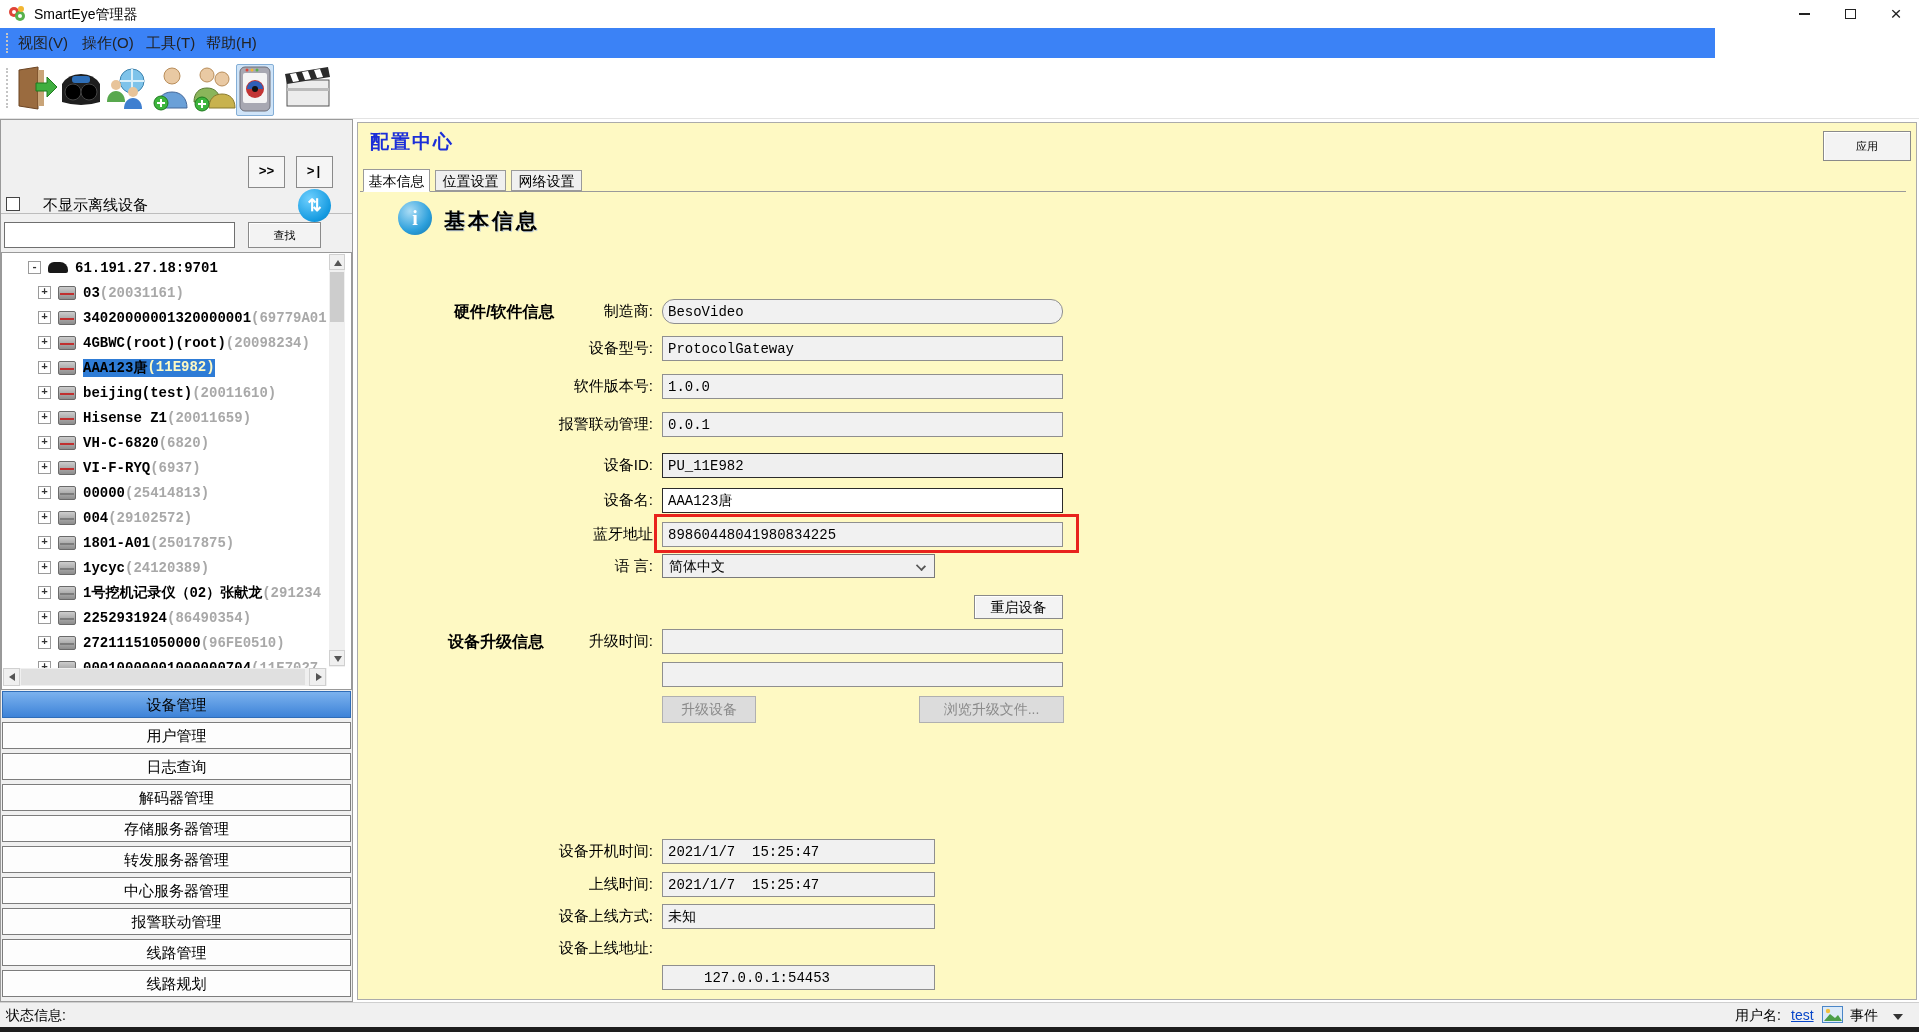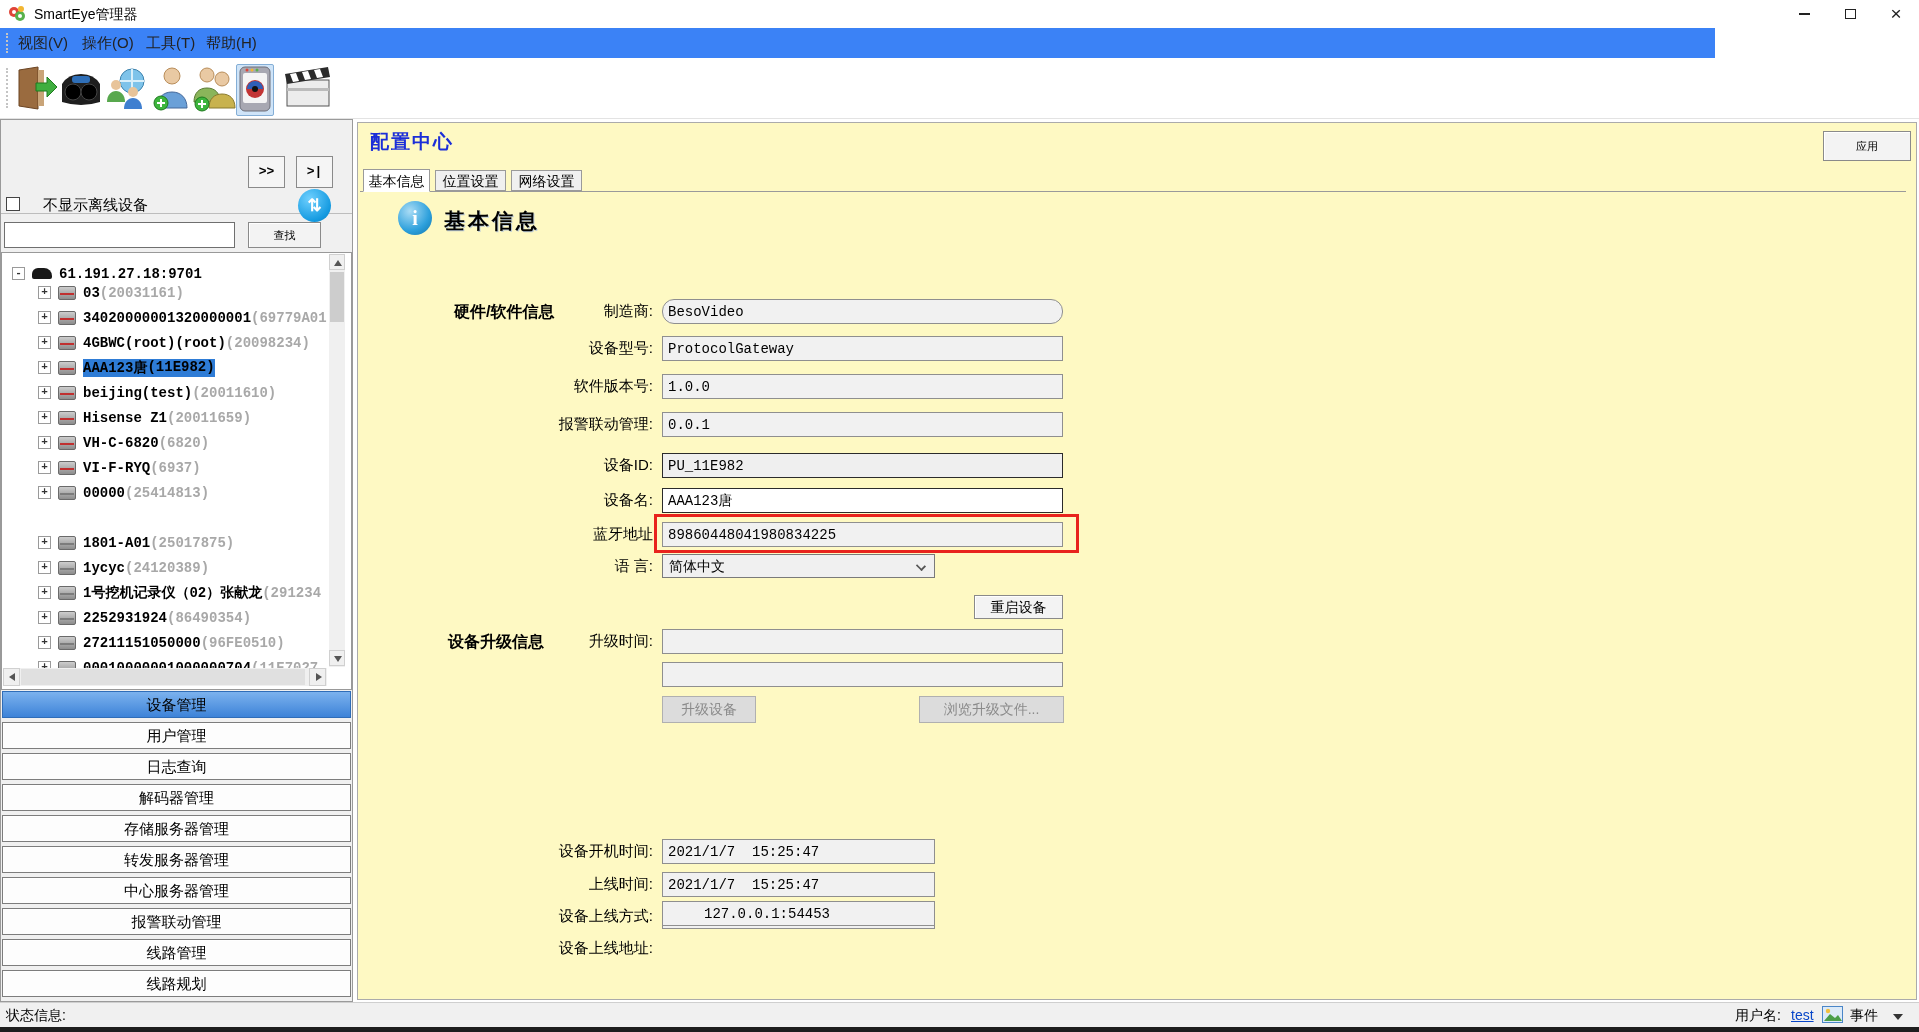--- a/index.html
+++ b/index.html
@@ -41,35 +41,35 @@
   .search-input { position:absolute; left:4px; top:222px; width:231px; height:26px; border:1px solid #6f6f6f;
                   background:#fff; font:14px "Liberation Mono",monospace; padding:0 4px; }
   .bevel { background:#f3f3f3; border:1px solid #8a8a8a; box-shadow:inset 1px 1px 0 #fff; font-size:11px; text-align:center; }
   .find-btn { position:absolute; left:248px; top:222px; width:73px; height:26px; line-height:24px; }
 
   
   .tree-box { position:absolute; left:1px; top:252px; width:351px; height:438px; background:#fff;
               border:1px solid #999; overflow:hidden; }
   .trow { position:absolute; left:0; height:25px; width:330px; display:flex; align-items:center;
           font-family:"Liberation Mono",monospace; font-weight:bold; font-size:14px; white-space:nowrap; overflow:hidden; }
-  .trow.rootrow { padding-left:10px;margin-top:6px; }
+  .trow.rootrow { padding-left:26px; }
   .trow.child { padding-left:36px; }
   .exp { flex:none; width:13px; height:13px; border:1px solid #9a9a9a; background:#fff; color:#333;
          font:bold 11px/11px "Liberation Mono",monospace; text-align:center; margin-right:7px; }
   .exp.plus::before { content:"+"; }
   .exp.minus::before { content:"-"; }
   .cam { flex:none; width:20px; height:11px; background:#181818; border-radius:6px 8px 2px 2px; margin-right:7px; }
   .dev { flex:none; width:18px; height:14px; border-radius:2px; background:linear-gradient(#cdcdcd,#8d8d8d);
          border:1px solid #6a6a6a; position:relative; margin-right:7px; }
   .dev::after { content:""; position:absolute; left:1px; right:1px; top:6px; height:2px; background:#c03030; }
   .dev.off::after { background:#7c7c7c; }
   .tname { color:#000; }
   .tid { color:#a8a8a8; }
   .selwrap { background:#2e7cd6; display:inline-flex; }
-  .selwrap .tid { color:#000000; }
+  .selwrap .tid { color:#fef9c3; }
 
   
   .vsb { position:absolute; left:329px; top:254px; width:16px; height:413px; background:#f0f0f0; z-index:4; }
   .vsb .arr { position:absolute; left:0; width:16px; height:16px; background:#f0f0f0; border:1px solid #d0d0d0; }
   .vthumb { position:absolute; left:1px; top:18px; width:14px; height:50px; background:#cdcdcd; }
   .hsb { position:absolute; left:3px; top:668px; width:324px; height:18px; background:#f0f0f0; z-index:4; }
   .hsb .arr { position:absolute; top:0; width:17px; height:18px; background:#f0f0f0; border:1px solid #d0d0d0; }
   .hthumb { position:absolute; left:18px; top:1px; width:284px; height:16px; background:#e0e0e0; }
   .tri { width:0; height:0; position:absolute; }
   .tri.up    { left:4px; top:5px; border-left:4px solid transparent; border-right:4px solid transparent; border-bottom:6px solid #555; }
@@ -297,20 +297,26 @@
       <span class="dev"></span>
       <span class="tname">VI-F-RYQ</span>
       <span class="tid">(6937)</span>
     </div>
   <div class="trow child" style="top:227px">
       <span class="exp plus"></span>
       <span class="dev off"></span>
       <span class="tname">00000 </span>
       <span class="tid">(25414813)</span>
     </div>
+  <div class="trow child" style="top:252px">
+      <span class="exp plus"></span>
+      <span class="dev off"></span>
+      <span class="tname">004 </span>
+      <span class="tid">(29102572)</span>
+    </div>
   <div class="trow child" style="top:277px">
       <span class="exp plus"></span>
       <span class="dev off"></span>
       <span class="tname">1801-A01 </span>
       <span class="tid">(25017875)</span>
     </div>
   <div class="trow child" style="top:302px">
       <span class="exp plus"></span>
       <span class="dev off"></span>
       <span class="tname">1ycyc</span>
@@ -426,21 +432,21 @@
   <span class="flabel" style="top:719px">设备开机时间:</span>
   <input class="fin narrow" style="top: 716px;" readonly="" value="2021/1/7  15:25:47">
 
   <span class="flabel" style="top:752px">上线时间:</span>
   <input class="fin narrow" style="top: 749px;" readonly="" value="2021/1/7  15:25:47">
 
   <span class="flabel" style="top:784px">设备上线方式:</span>
   <input class="fin narrow" style="top: 781px;" readonly="" value="未知">
 
   <span class="flabel" style="top:816px">设备上线地址:</span>
-  <input class="fin narrow" style="top: 778px; padding-left: 41px;" readonly="" value="127.0.0.1:54453">
+  <input class="fin narrow" style="top: 842px; padding-left: 41px;" readonly="" value="127.0.0.1:54453">
 </div>
 
 <div class="statusbar">
   <span class="lbl" style="left:6px">状态信息:</span>
   <span class="lbl" style="left:1735px">用户名:</span>
   <span class="lbl user-link" style="left:1791px">test</span>
   <span class="img-icon">
     <svg width="21" height="17">
         <rect x="0.5" y="0.5" width="20" height="16" fill="#dceaf8" stroke="#4a86c8"></rect>
         <circle cx="6" cy="5" r="2.2" fill="#f0c040"></circle>

